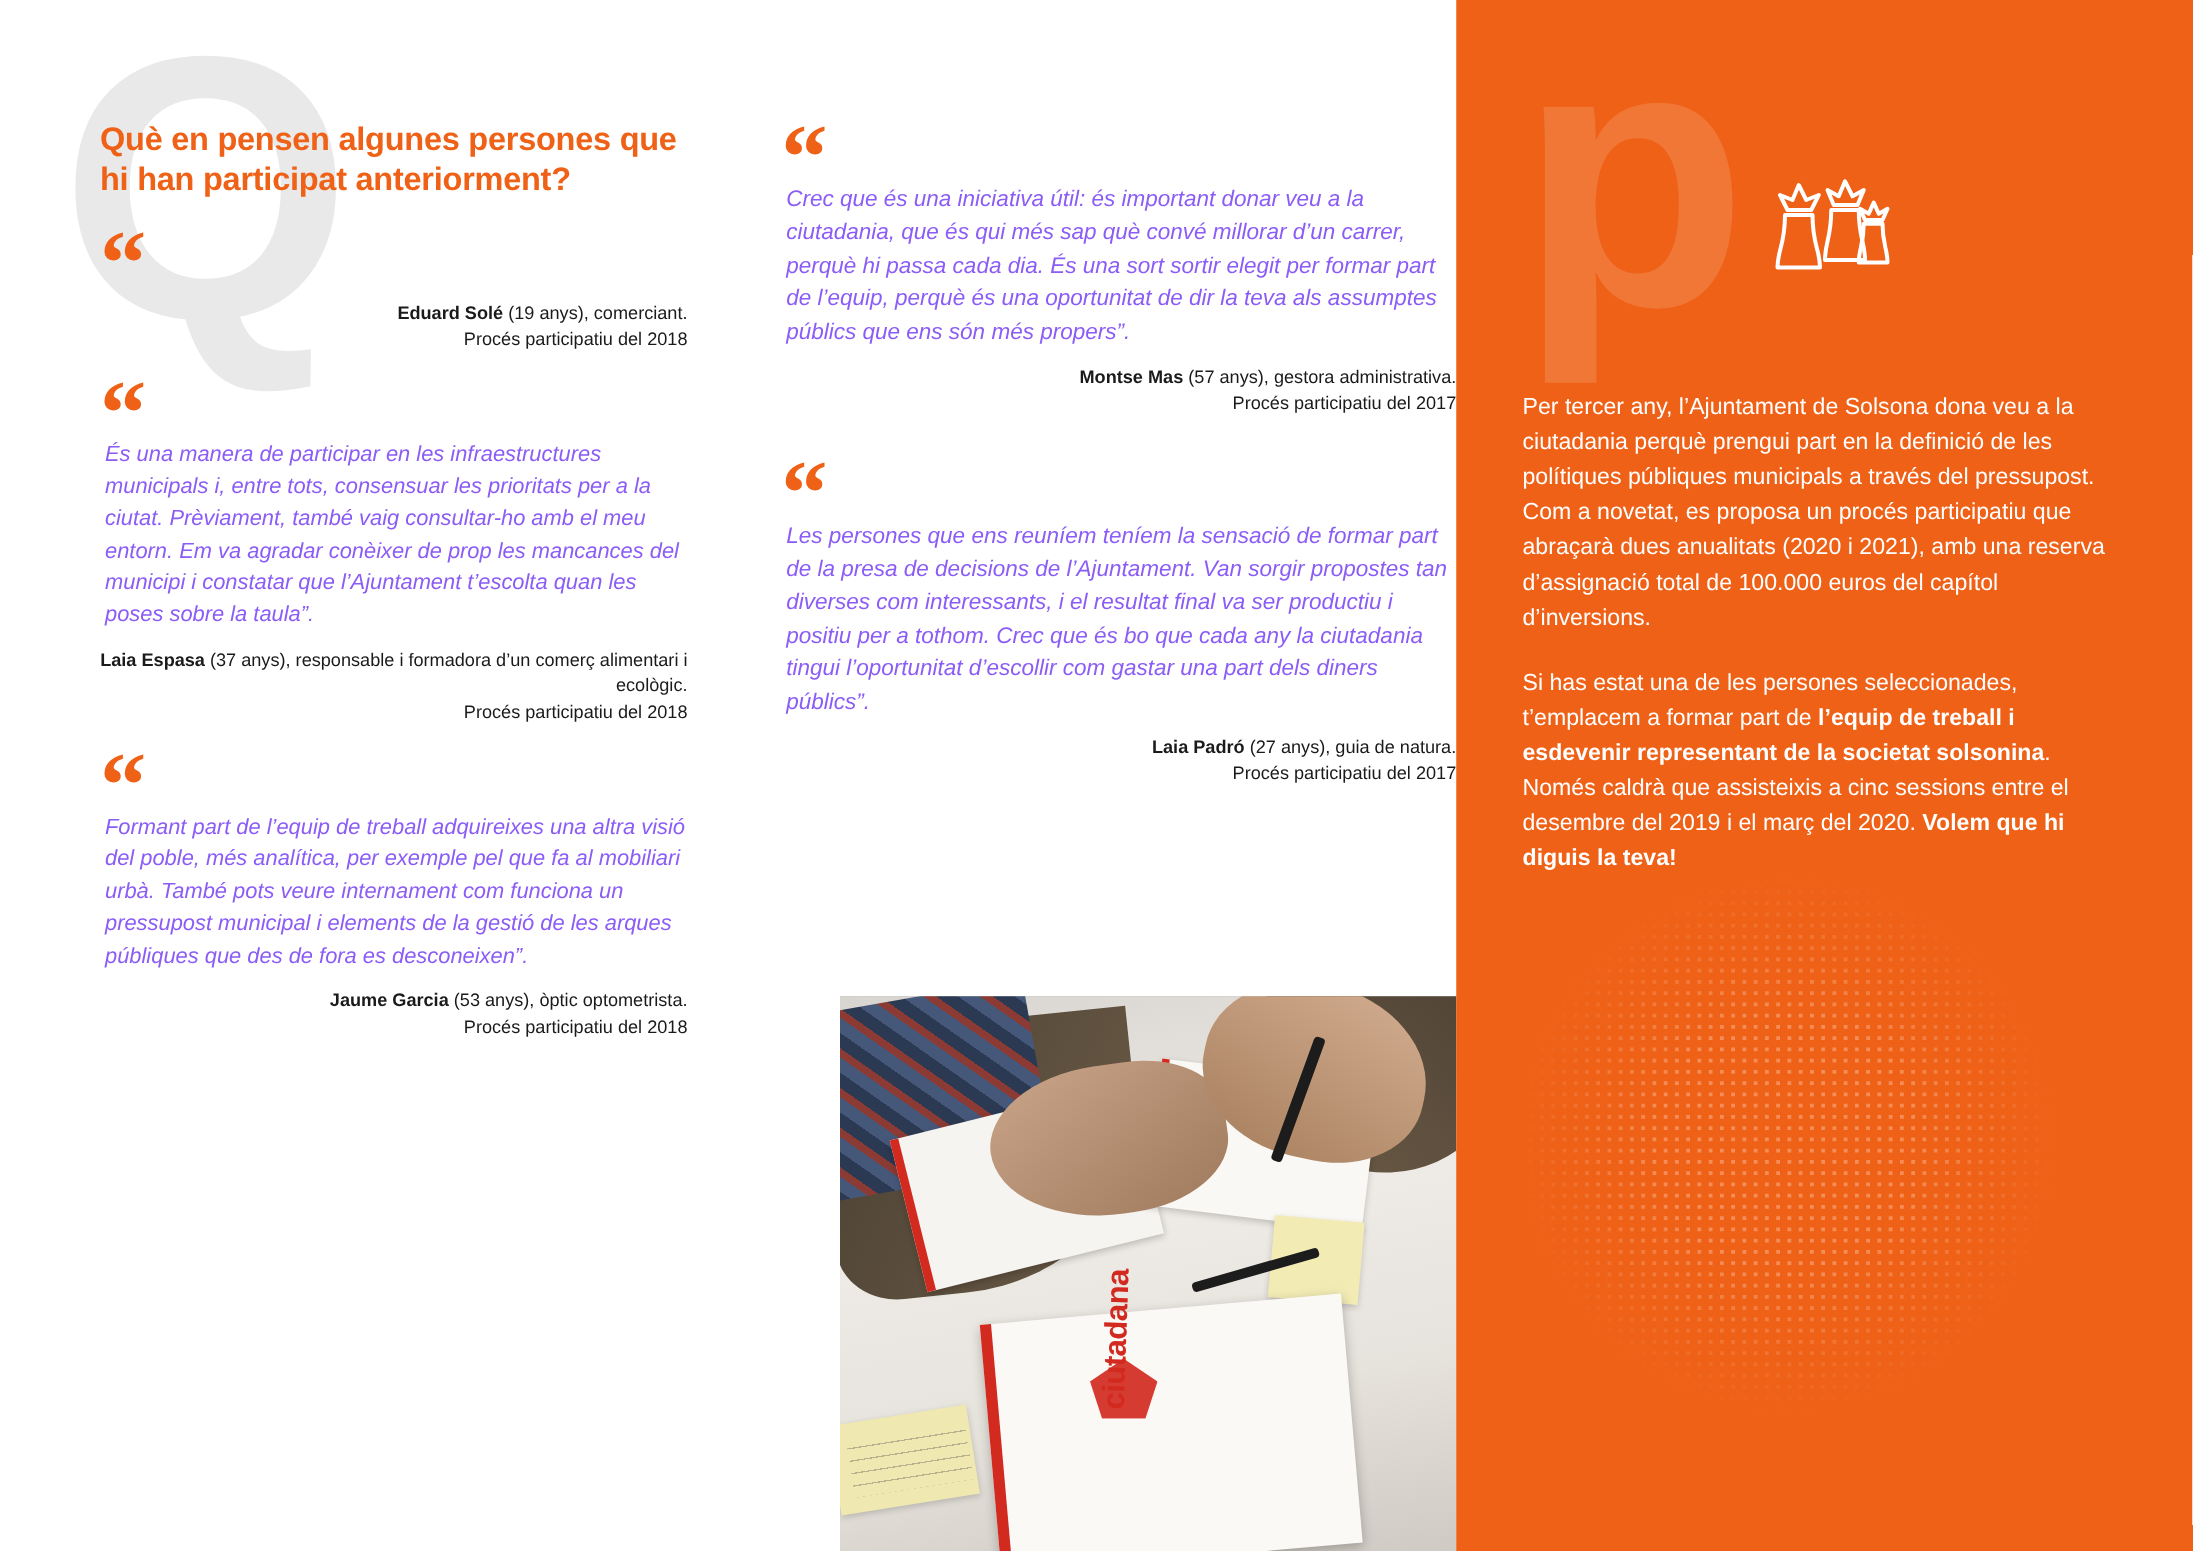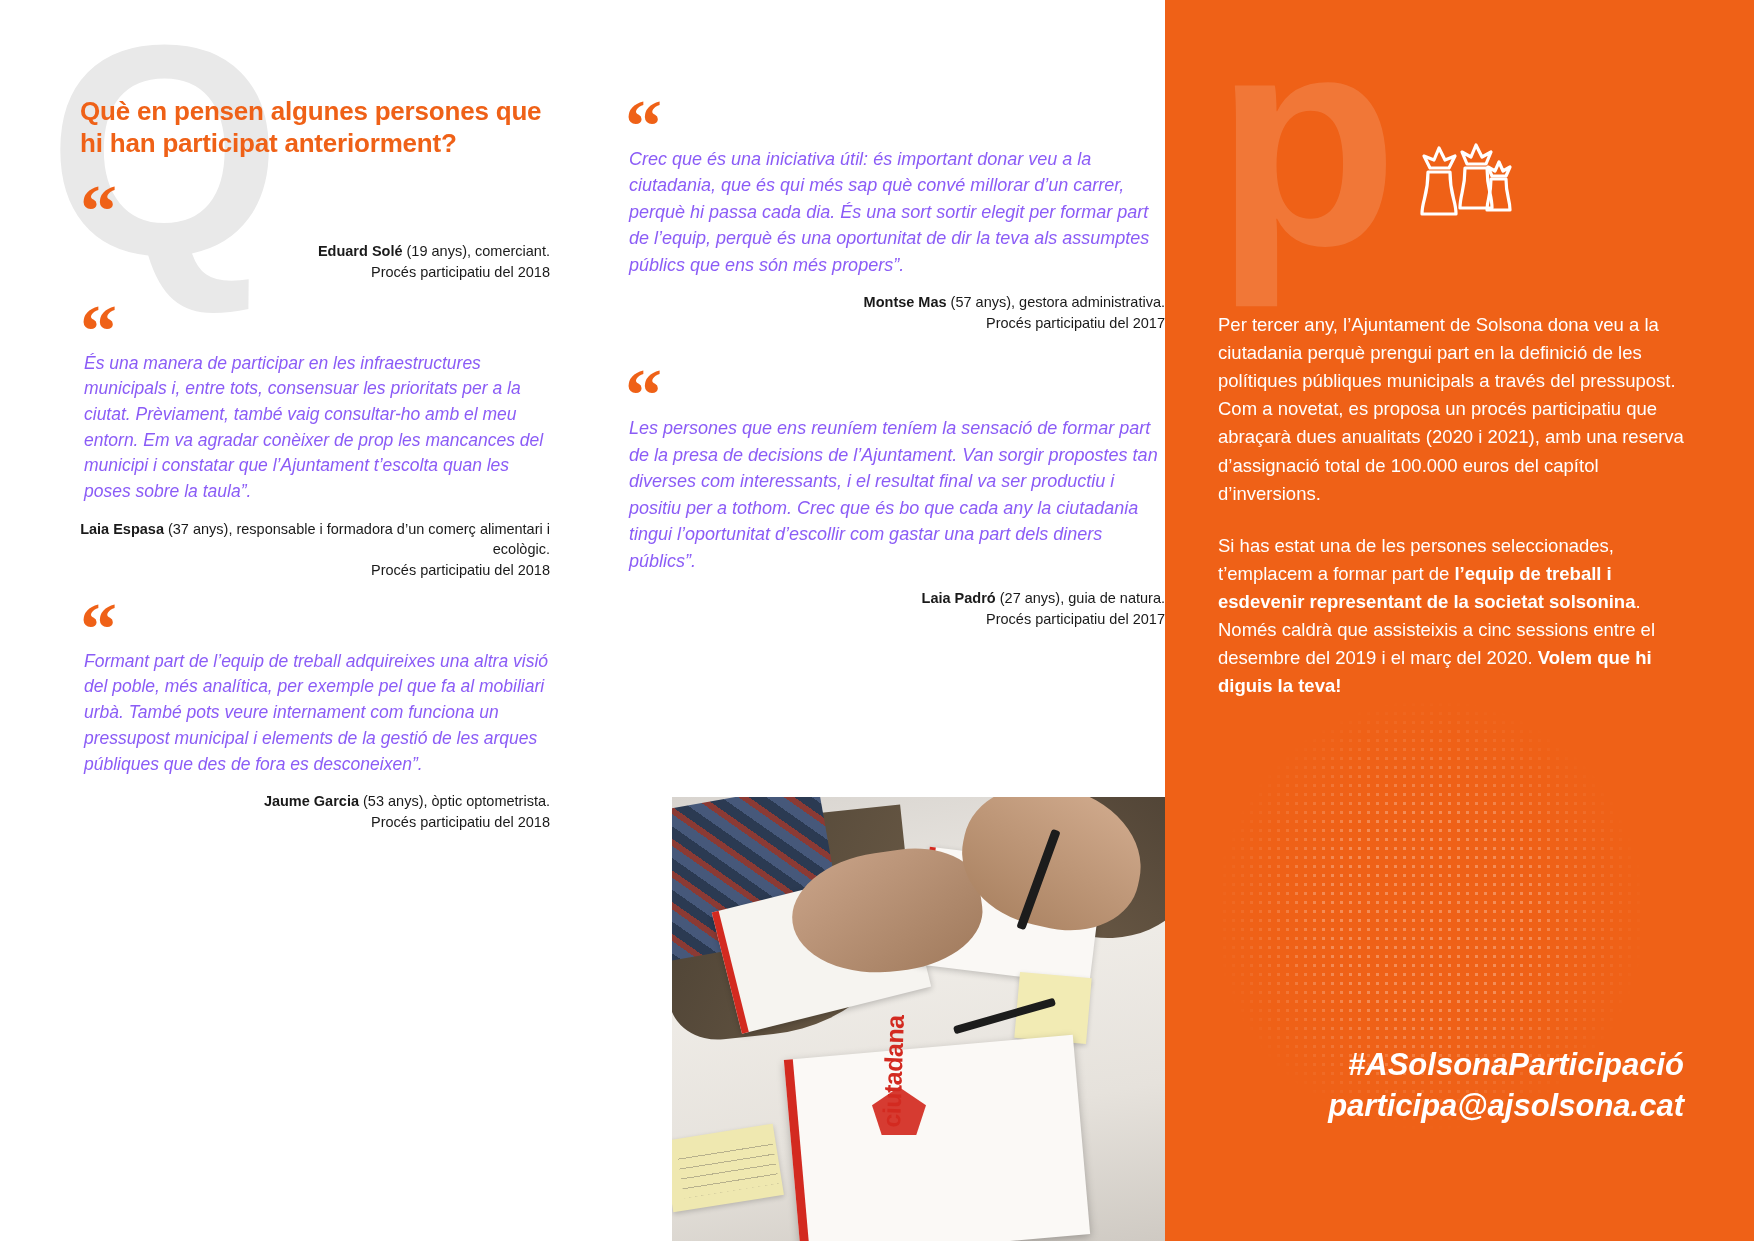--- a/index.html
+++ b/index.html
@@ -321,18 +321,14 @@
       <path d="M80 38 L76 29 L83 33 L87 24 L91 33 L98 29 L94 38 Z"></path>
       <path d="M79 41 C79 58 75 61 75 72 L98 72 C98 61 94 58 94 41 Z"></path>
     </g>
   </svg>
 
   <div class="panel-body">
     <p>Per tercer any, l’Ajuntament de Solsona dona veu a la ciutadania perquè prengui part en la definició de les polítiques públiques municipals a través del pressupost. Com a novetat, es proposa un procés participatiu que abraçarà dues anualitats (2020 i 2021), amb una reserva d’assignació total de 100.000 euros del capítol d’inversions.</p>
     <p><span>Si has estat una de les persones seleccionades, t’emplacem a formar part de </span><b>l’equip de treball i esdevenir representant de la societat solsonina</b><span>. Només caldrà que assisteixis a cinc sessions entre el desembre del 2019 i el març del 2020. </span><b>Volem que hi diguis la teva!</b></p>
   </div>
 
-  <div class="panel-footer">
-    <div>#ASolsonaParticipació</div>
-    <div>participa@ajsolsona.cat</div>
-  </div>
 
 </div>
 
 </body></html>

